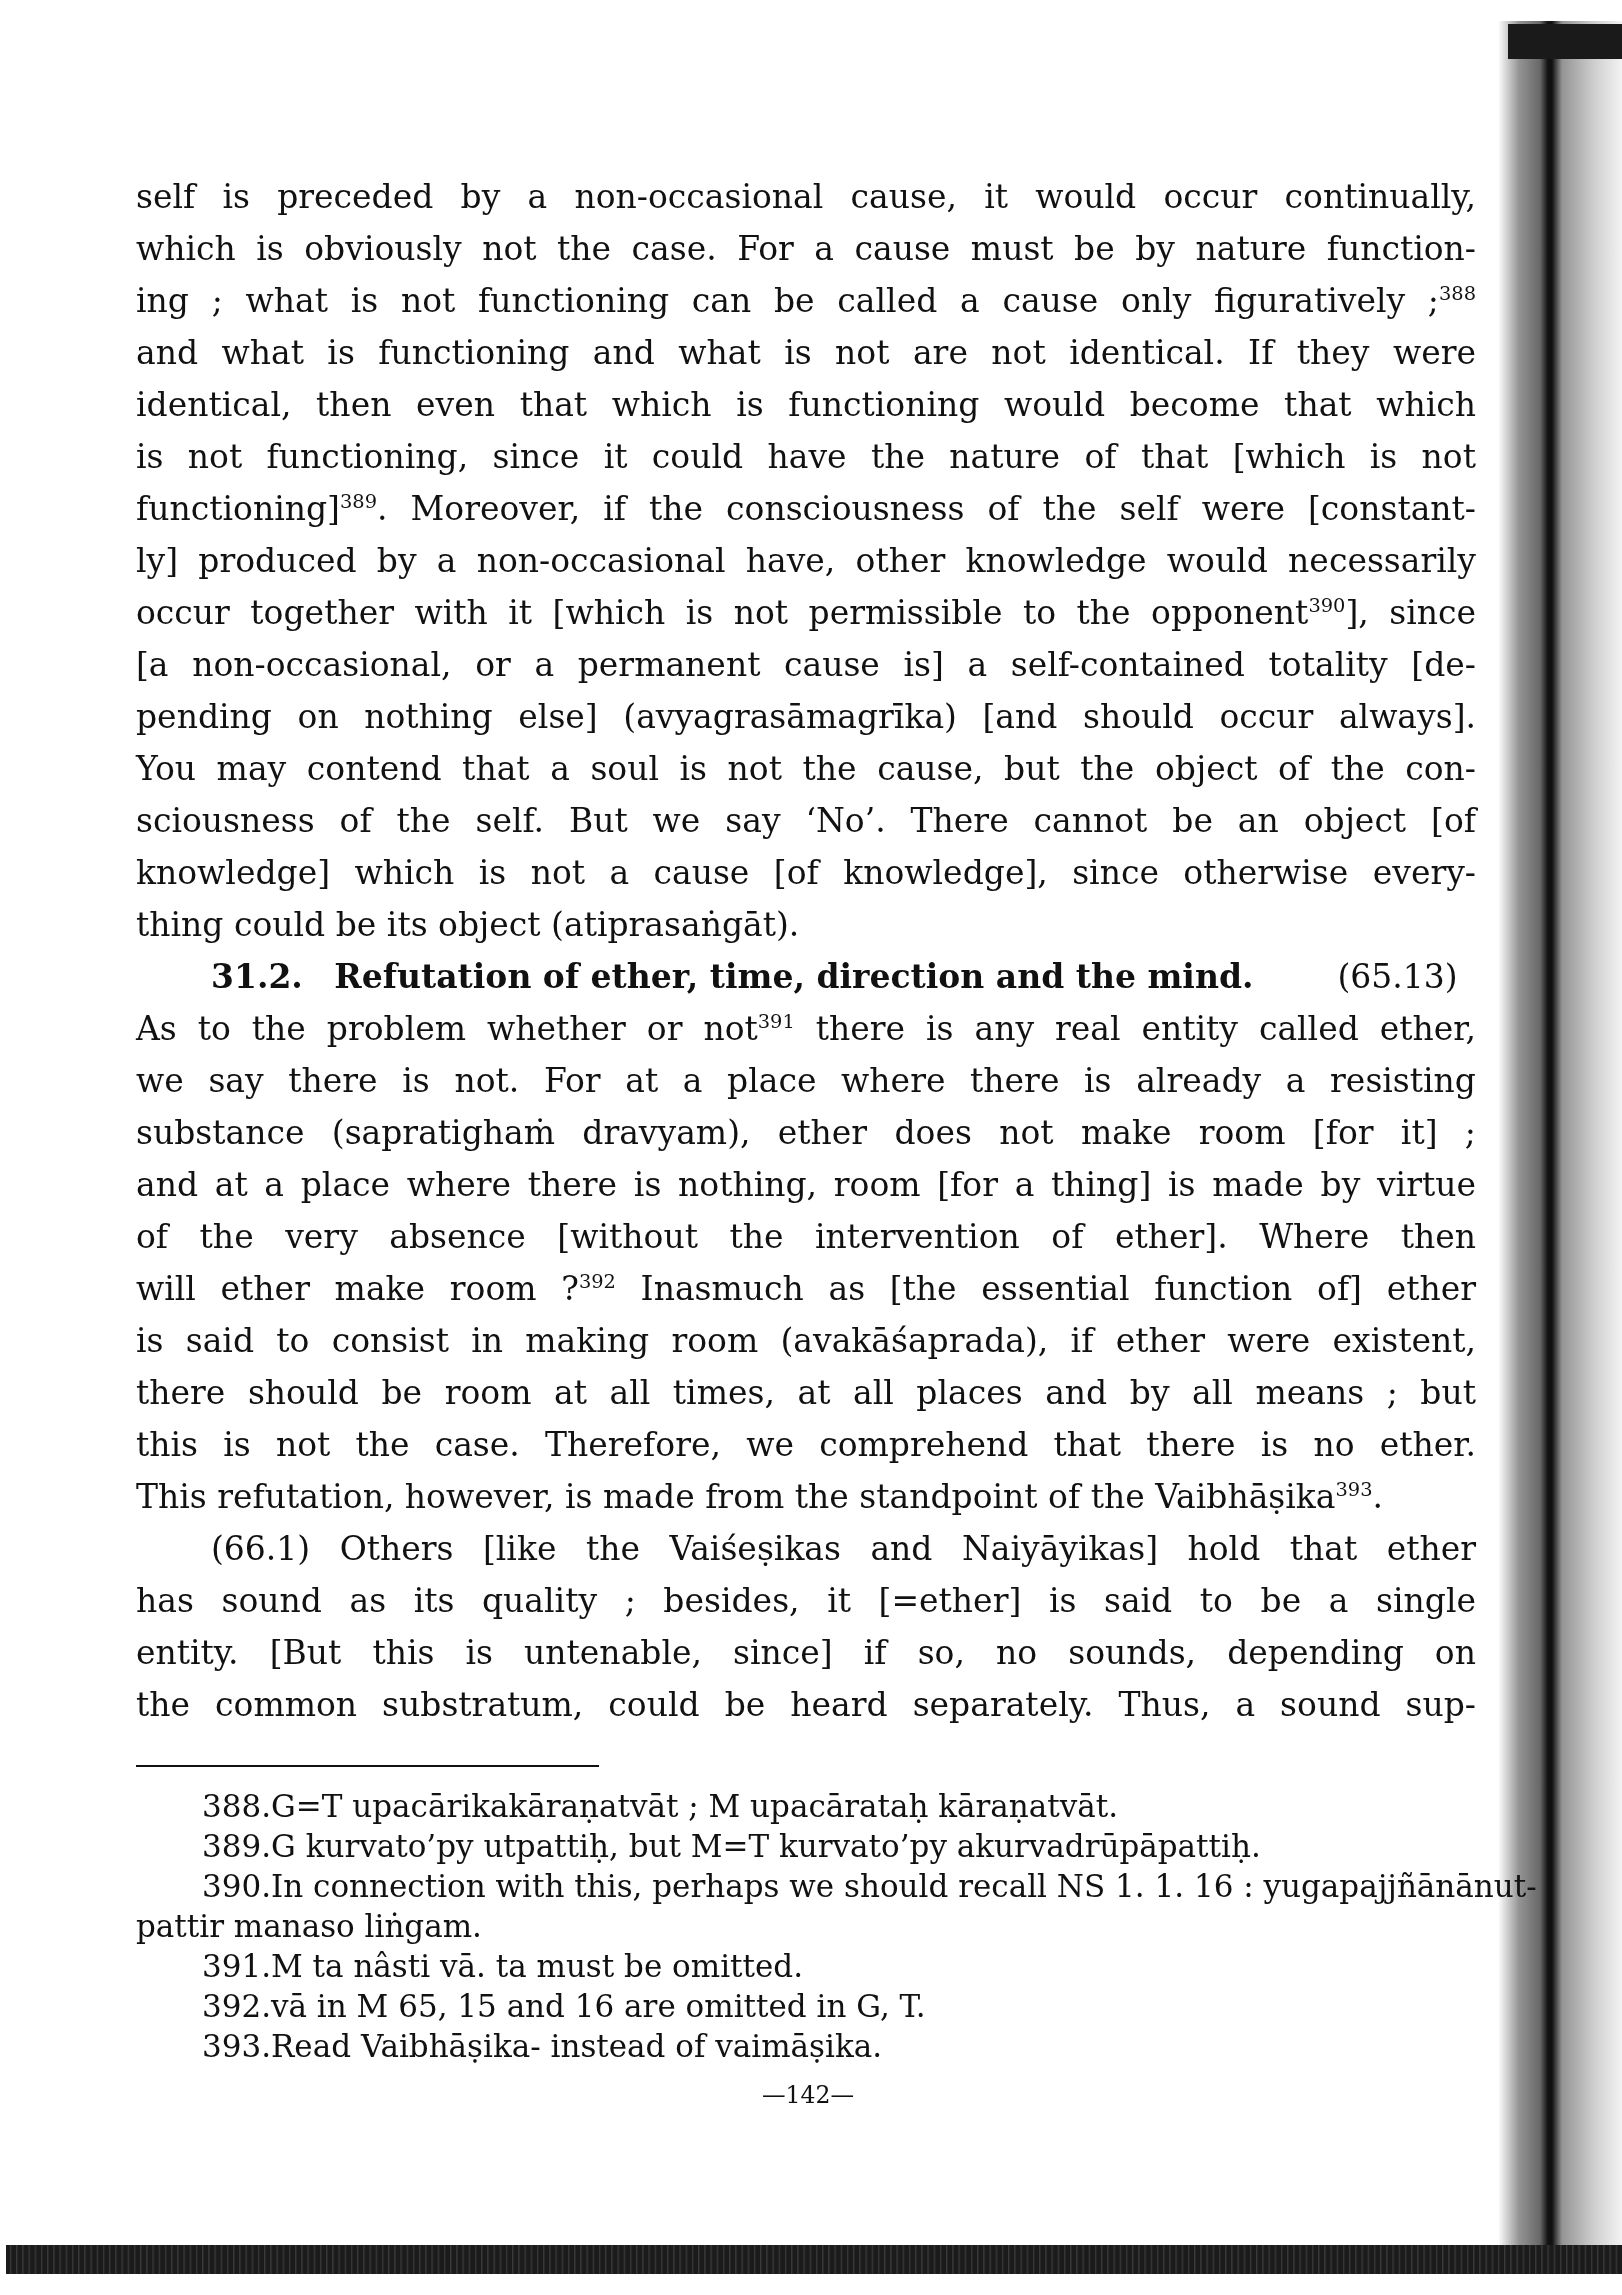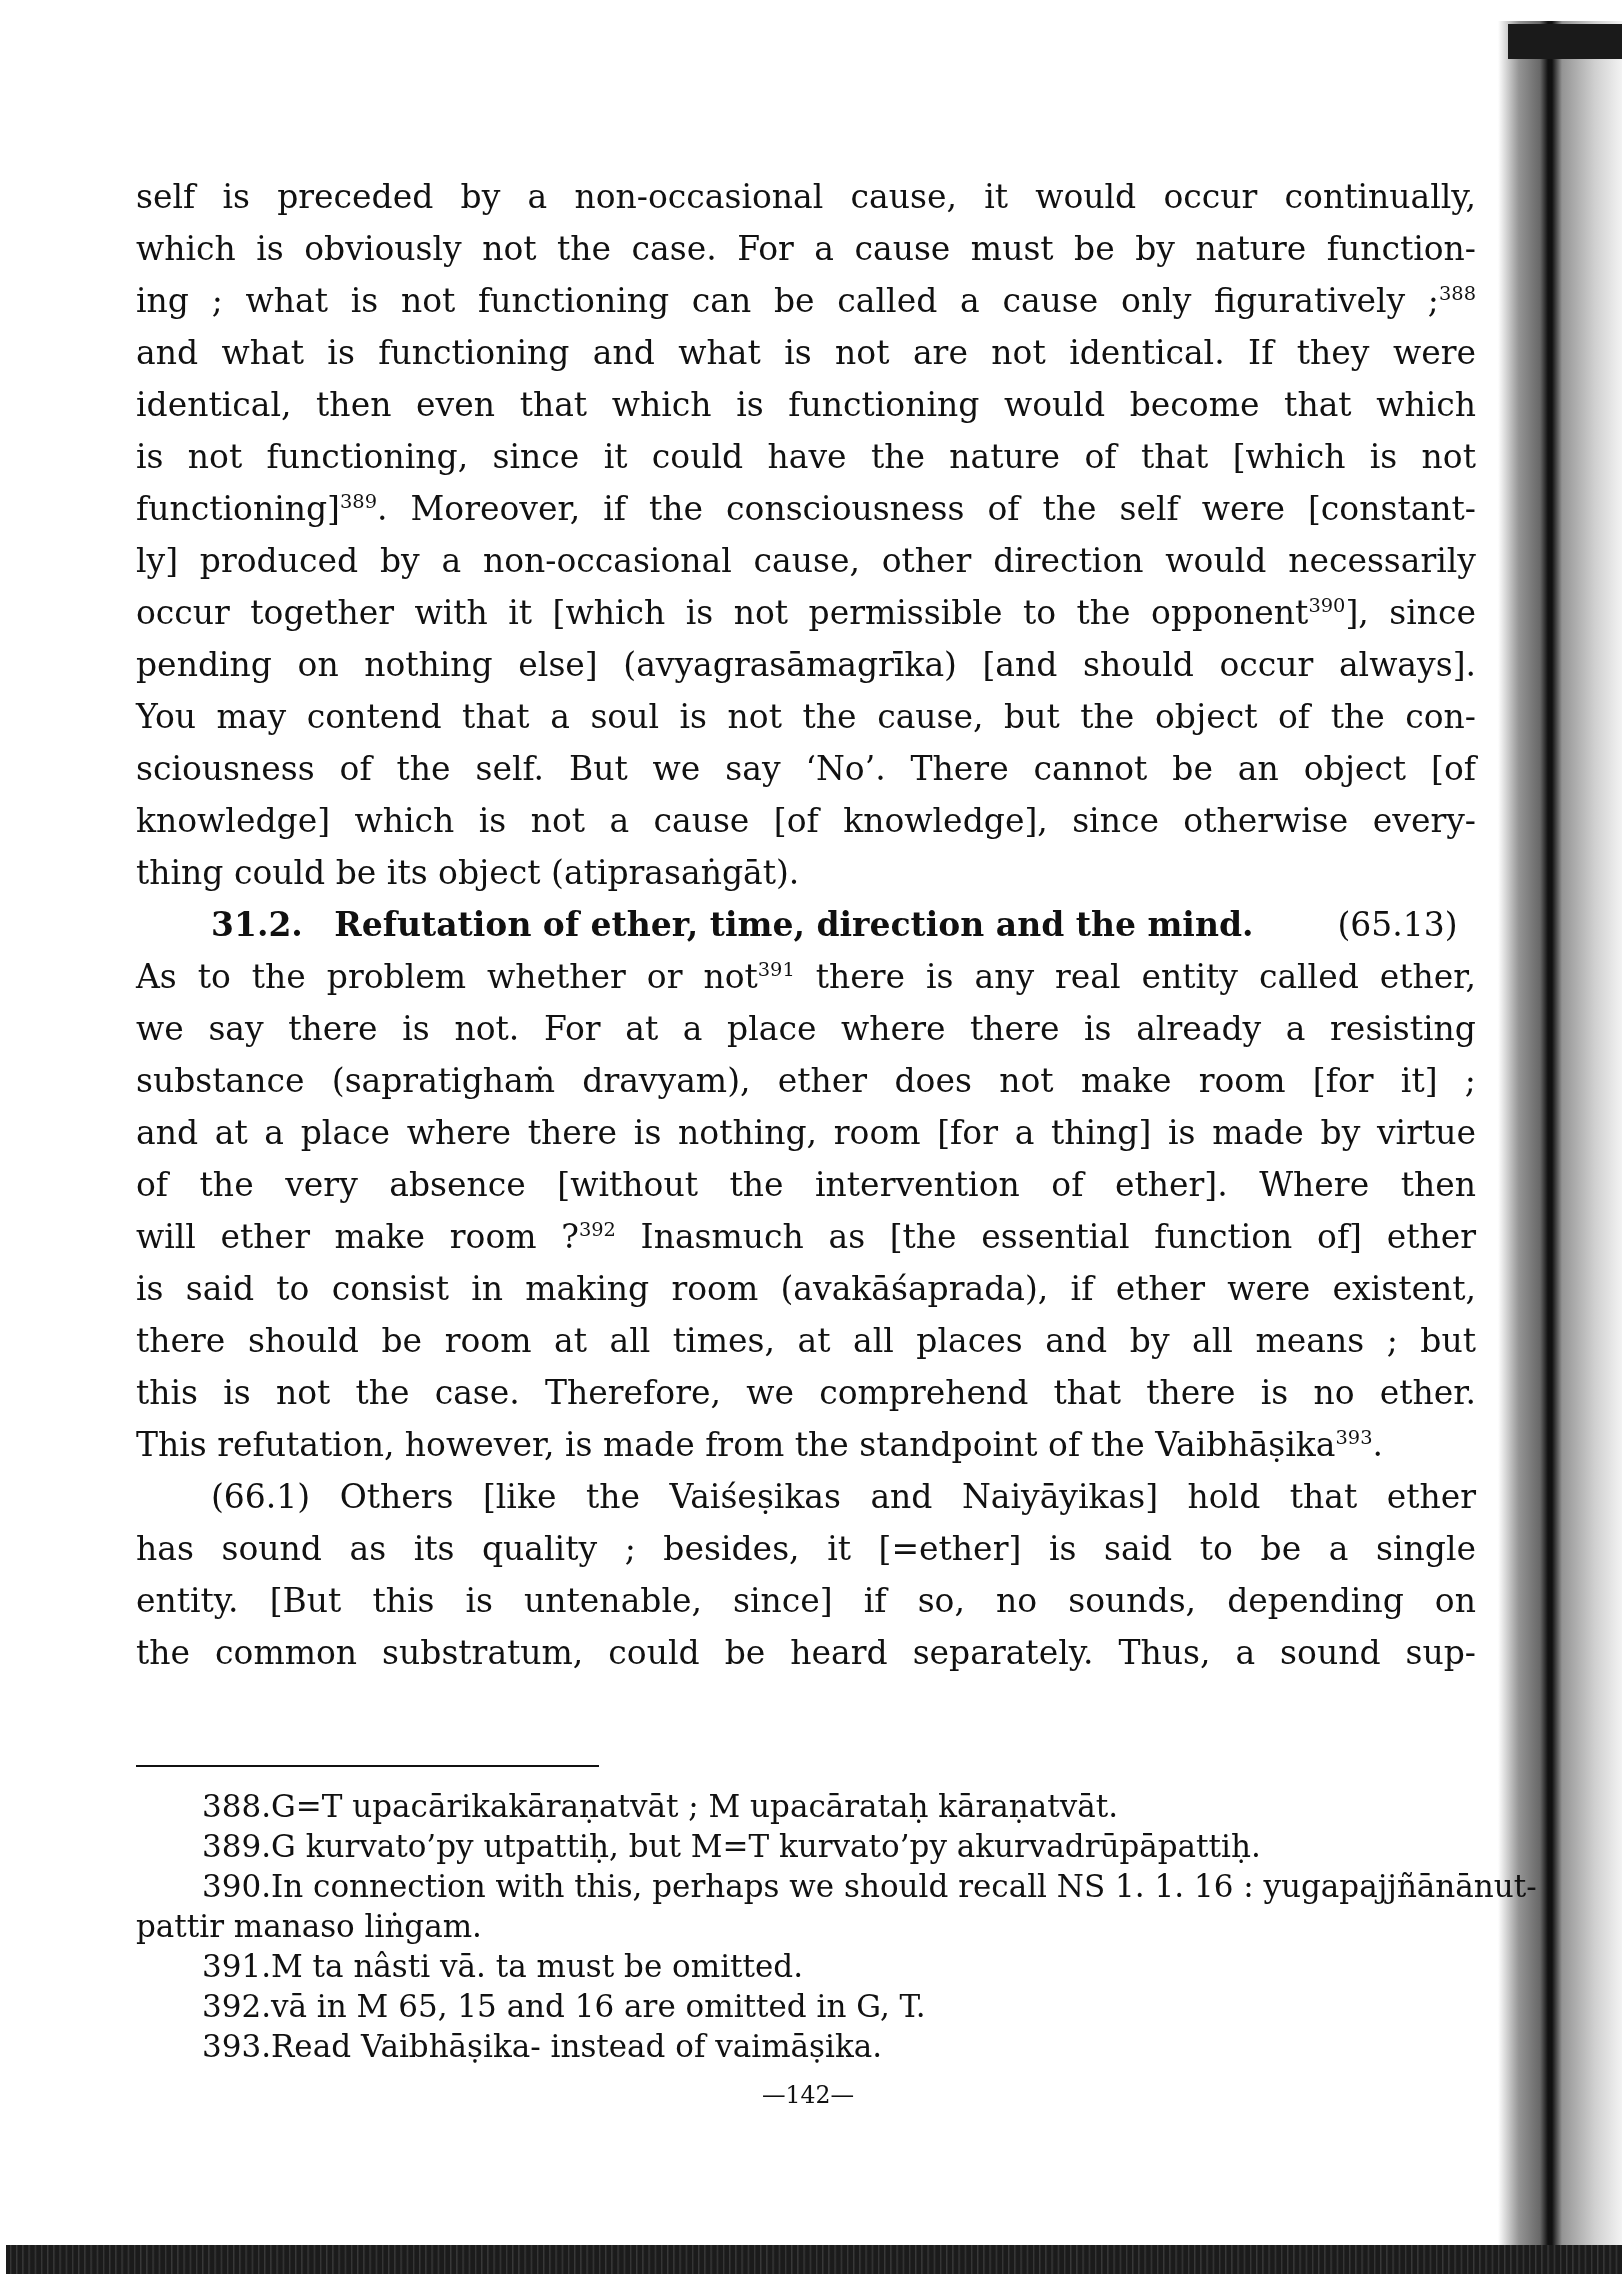--- a/index.html
+++ b/index.html
@@ -60,22 +60,23 @@
 
 <div class="body-text">
   <div id="block1">
       <div class="line">self is preceded by a non-occasional cause, it would occur continually,</div>
       <div class="line">which is obviously not the case.  For a cause must be by nature function-</div>
       <div class="line">ing ; what is not functioning can be called a cause only figuratively ;<sup>388</sup></div>
       <div class="line">and what is functioning and what is not are not identical.  If they were</div>
       <div class="line">identical, then even that which is functioning would become that which</div>
       <div class="line">is not functioning, since it could have the nature of that [which is not</div>
       <div class="line">functioning]<sup>389</sup>.  Moreover, if the consciousness of the self were [constant-</div>
-      <div class="line">ly] produced by a non-occasional cause, other direction would necessarily</div>
+      <div class="line">ly] produced by a non-occasional have, other knowledge would necessarily</div>
       <div class="line">occur together with it [which is not permissible to the opponent<sup>390</sup>], since</div>
+      <div class="line">[a non-occasional, or a permanent cause is] a self-contained totality [de-</div>
       <div class="line">pending on nothing else] (<span class="it">avyagrasāmagrīka</span>) [and should occur always].</div>
       <div class="line">You may contend that a soul is not the cause, but the object of the con-</div>
       <div class="line">sciousness of the self.  But we say ‘No’.  There cannot be an object [of</div>
       <div class="line">knowledge] which is not a cause [of knowledge], since otherwise every-</div>
       <div class="line last">thing could be its object (<span class="it">atiprasaṅgāt</span>).</div>
     </div>
   <div class="line last indent">
     <span class="bold">31.2.</span>&nbsp;&nbsp;
     <span class="bold">Refutation of ether, time, direction and the mind.</span>&nbsp;&nbsp;&nbsp;&nbsp;&nbsp;&nbsp;&nbsp;
     <span>(65.13)</span>

